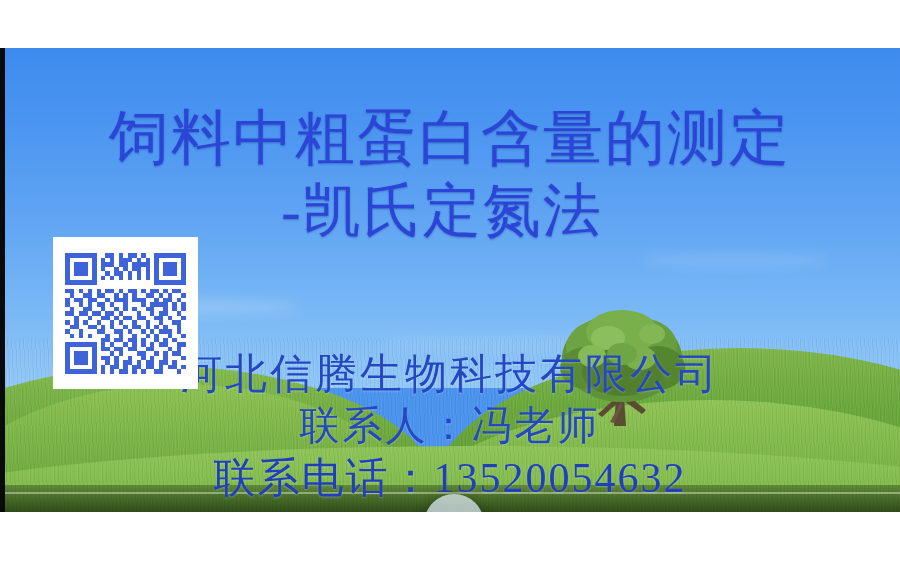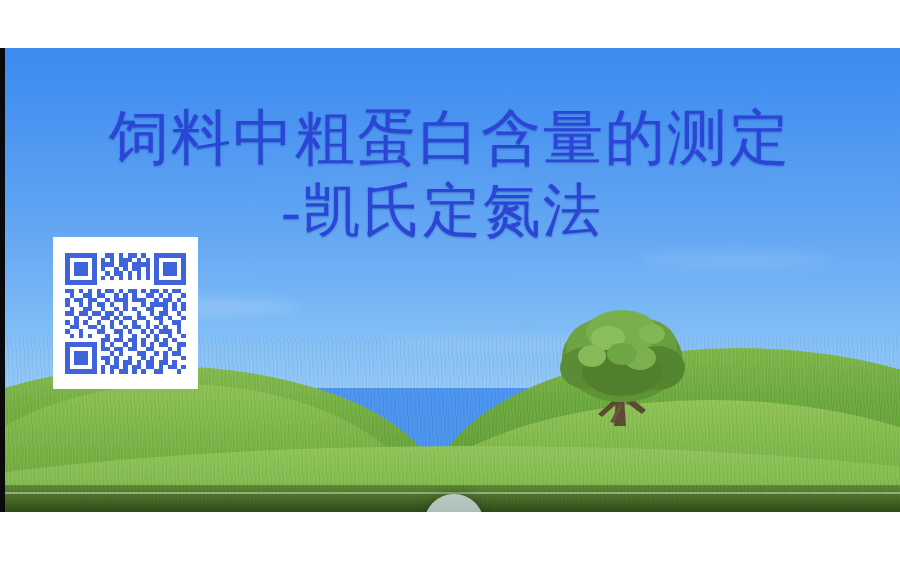--- a/index.html
+++ b/index.html
@@ -474,20 +474,25 @@
           <rect x="11" y="27" width="1" height="1"></rect>
             <rect x="13" y="27" width="2" height="1"></rect>
           <rect x="16" y="27" width="1" height="1"></rect>
             <rect x="18" y="27" width="1" height="1"></rect>
           <rect x="21" y="27" width="2" height="1"></rect>
             <rect x="26" y="27" width="1" height="1"></rect>
         </g>
       </svg>
     </div>
 
+    <div id="contact-block">
+      <div class="contact-line" id="contact-company">河北信腾生物科技有限公司</div>
+      <div class="contact-line" id="contact-person">联系人：冯老师</div>
+      <div class="contact-line" id="contact-phone">联系电话：13520054632</div>
+    </div>
 
     <div id="play-overlay">
       
     </div>
 
     <div id="left-letterbox"></div>
   </div>
 
 </div>
 

